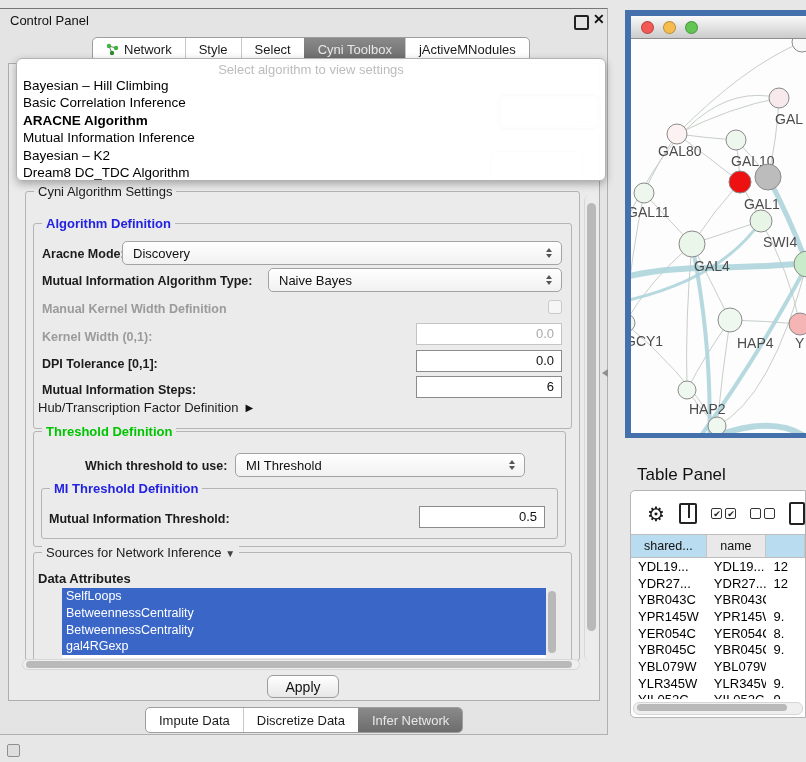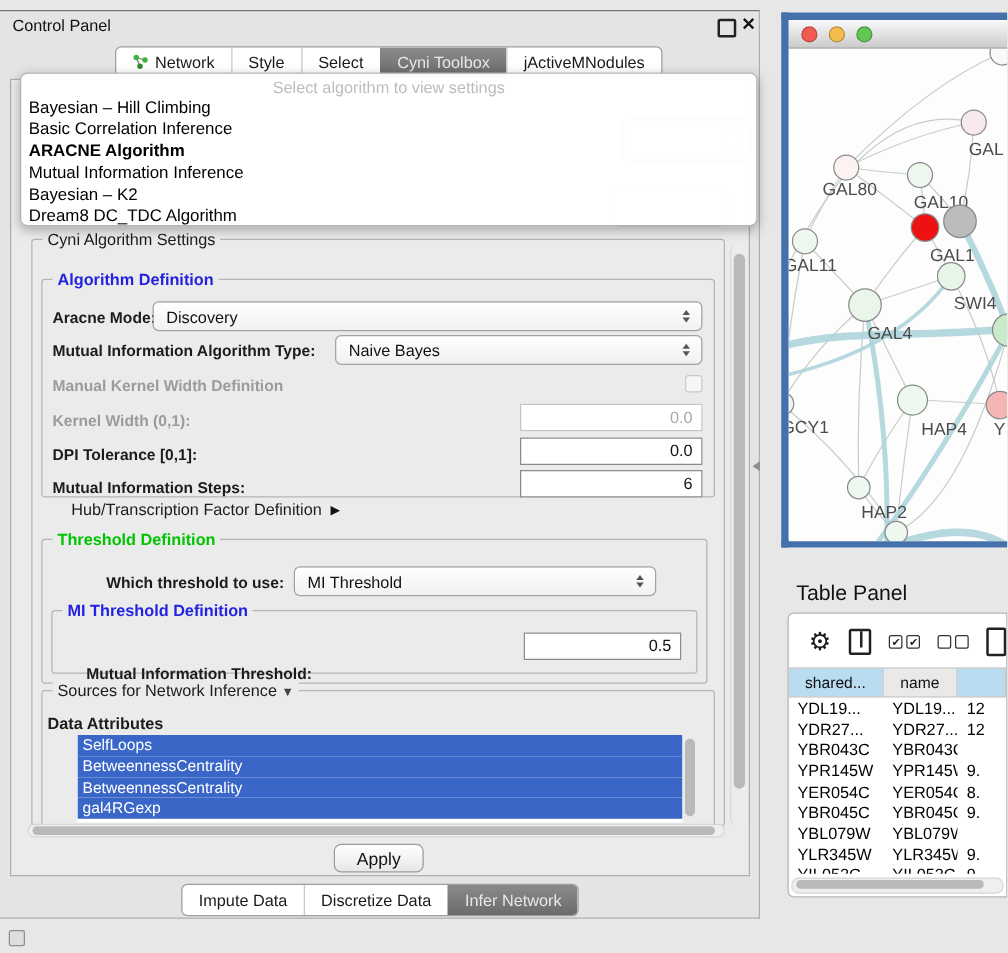--- a/index.html
+++ b/index.html
@@ -135,21 +135,21 @@
     </div>
 
     <div class="abs groupbox" style="left:25px;top:182px;width:555px;height:470px;">
       <span class="grouplabel" style="color:#1c1c1c;">Cyni Algorithm Settings</span>
     </div>
 
     <div class="abs vtrack" style="left:584px;top:186px;width:13px;height:466px;">
       <div class="vthumb abs" style="left:2px;top:8px;width:9px;height:428px;"></div>
     </div>
 
-    <div class="abs groupbox" style="left:33px;top:214px;width:539px;height:175px;">
+    <div class="abs groupbox" style="left:33px;top:214px;width:539px;height:206px;">
       <span class="grouplabel" style="color:#2222e0;font-weight:bold;">Algorithm Definition</span>
     </div>
     <div class="abs lbl" style="left:42px;top:238px;">Aracne Mode:</div>
     <div class="abs combo" style="left:122px;top:232px;width:440px;height:24px;">
       <span>Discovery</span>
       <span class="upd">
           <i class="u"></i>
           <i class="d"></i>
         </span>
     </div>
@@ -163,40 +163,40 @@
     <div class="abs lbl" style="left:42px;top:265px;">Mutual Information Algorithm Type:</div>
     <div class="abs lbl dis" style="left:42px;top:293px;">Manual Kernel Width Definition</div>
     <div class="abs cb" style="left:548px;top:291px;"></div>
     <div class="abs lbl dis" style="left:42px;top:321px;">Kernel Width (0,1):</div>
     <div class="abs field dis" style="left:416px;top:314px;width:146px;height:22px;">0.0</div>
     <div class="abs lbl" style="left:42px;top:348px;">DPI Tolerance [0,1]:</div>
     <div class="abs field" style="left:416px;top:341px;width:146px;height:22px;">0.0</div>
     <div class="abs lbl" style="left:42px;top:374px;">Mutual Information Steps:</div>
     <div class="abs field" style="left:416px;top:367px;width:146px;height:22px;">6</div>
 
-    <div class="abs" style="left:38px;top:391px;display:flex;gap:7px;align-items:center;margin-left:19px;">
+    <div class="abs" style="left:38px;top:391px;display:flex;gap:7px;align-items:center;">
       <span class="plain">Hub/Transcription Factor Definition</span>
       <span class="tri">▶</span>
     </div>
 
     <div class="abs groupbox" style="left:33px;top:422px;width:533px;height:116px;">
       <span class="grouplabel" style="color:#00c400;font-weight:bold;">Threshold Definition</span>
     </div>
     <div class="abs lbl" style="left:85px;top:450px;">Which threshold to use:</div>
     <div class="abs combo" style="left:235px;top:444px;width:290px;height:24px;">
       <span>MI Threshold</span>
       <span class="upd">
           <i class="u"></i>
           <i class="d"></i>
         </span>
     </div>
     <div class="abs groupbox" style="left:41px;top:479px;width:517px;height:51px;">
       <span class="grouplabel" style="color:#2222e0;font-weight:bold;">MI Threshold Definition</span>
     </div>
-    <div class="abs lbl" style="left:49px;top:523px;margin-left:20px;">Mutual Information Threshold:</div>
+    <div class="abs lbl" style="left:49px;top:503px;">Mutual Information Threshold:</div>
     <div class="abs field" style="left:419px;top:497px;width:126px;height:22px;">0.5</div>
 
     <div class="abs groupbox" style="left:33px;top:543px;width:539px;height:112px;">
       <span class="grouplabel" style="color:#1c1c1c;">
         <span>Sources for Network Inference</span>
         <span class="tri" style="color:#444;">▼</span>
       </span>
     </div>
     <div class="abs lbl" style="left:38px;top:562px;font-size:13px;">Data Attributes</div>
     <div class="abs" style="left:62px;top:579px;width:484px;height:70px;overflow:hidden;background:#fff;" id="attr-list">

